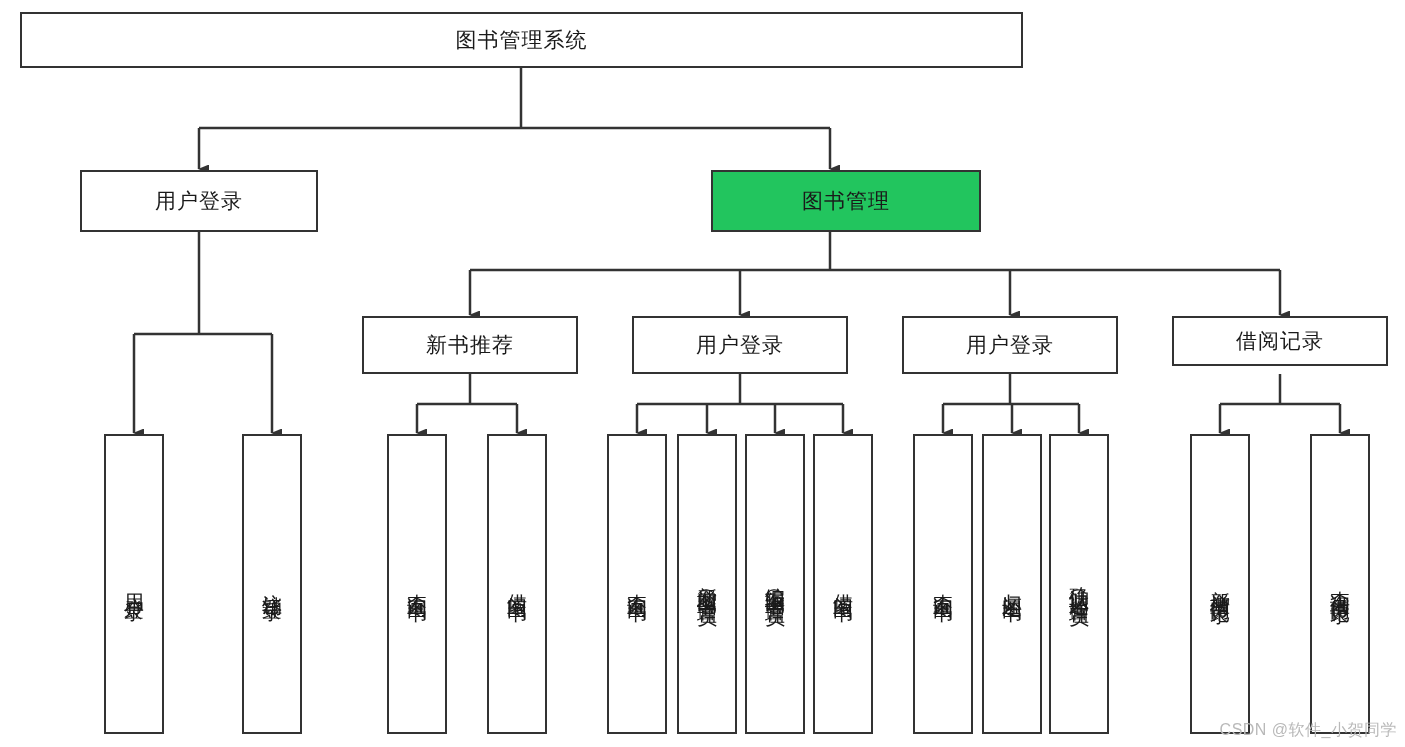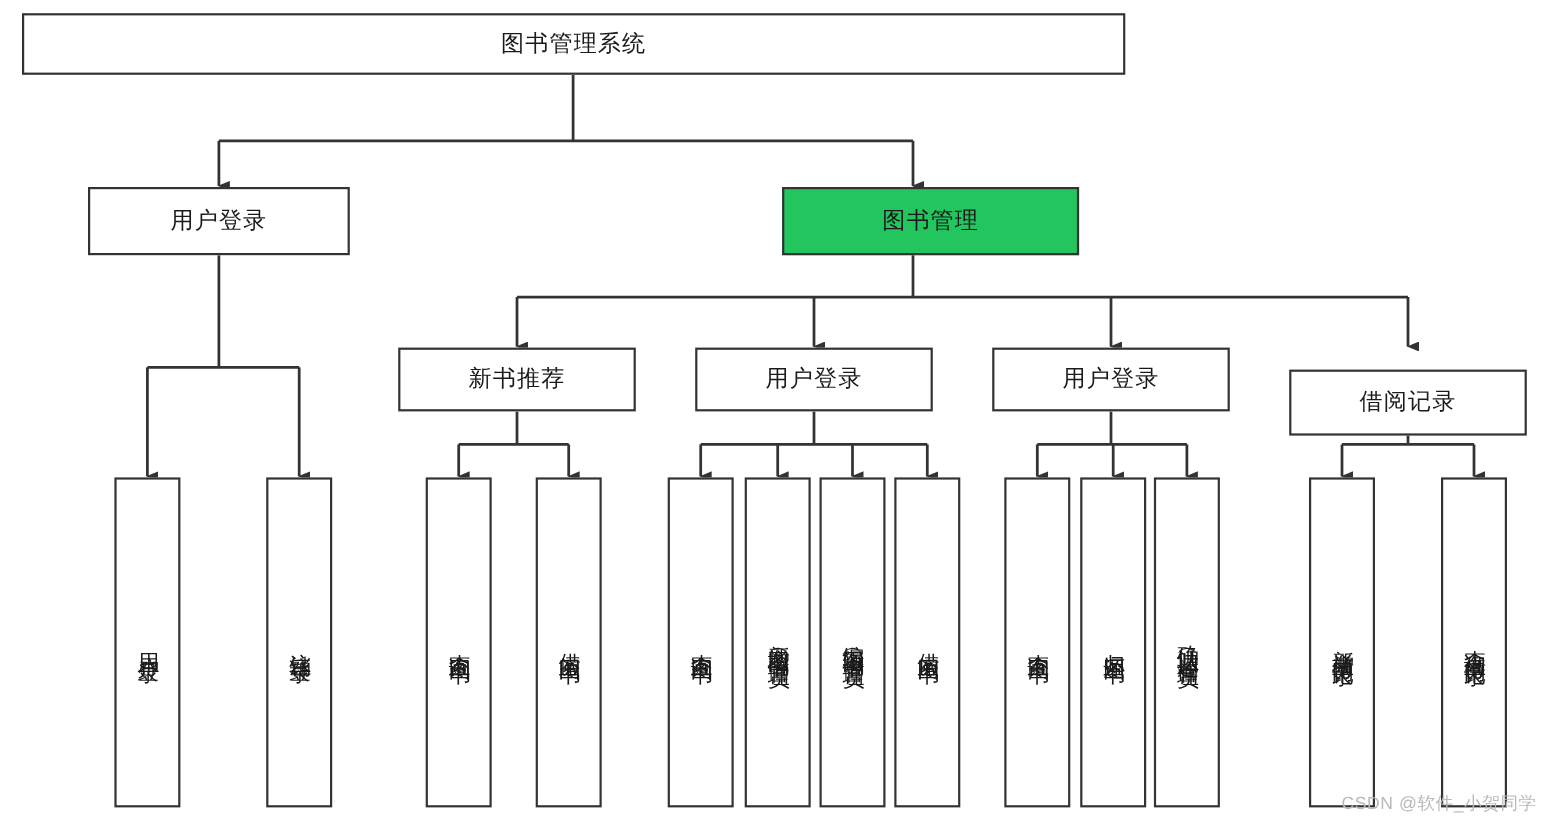--- a/index.html
+++ b/index.html
@@ -122,21 +122,21 @@
       </div>
       <div class="node-box" style="left: 362px; top: 316px; width: 216px; height: 58px; border-color: rgb(51, 51, 51); background: rgb(255, 255, 255);">
         <span class="node-label" style="color: rgb(26, 26, 26);">新书推荐</span>
       </div>
       <div class="node-box" style="left: 632px; top: 316px; width: 216px; height: 58px; border-color: rgb(51, 51, 51); background: rgb(255, 255, 255);">
         <span class="node-label" style="color: rgb(26, 26, 26);">用户登录</span>
       </div>
       <div class="node-box" style="left: 902px; top: 316px; width: 216px; height: 58px; border-color: rgb(51, 51, 51); background: rgb(255, 255, 255);">
         <span class="node-label" style="color: rgb(26, 26, 26);">用户登录</span>
       </div>
-      <div class="node-box" style="left: 1172px; top: 316px; width: 216px; height: 60px; border-color: rgb(51, 51, 51); background: rgb(255, 255, 255); margin-top: 20px;">
+      <div class="node-box" style="left: 1172px; top: 316px; width: 216px; height: 50px; border-color: rgb(51, 51, 51); background: rgb(255, 255, 255);">
         <span class="node-label" style="color: rgb(26, 26, 26);">借阅记录</span>
       </div>
       <div class="node-box vertical" style="left: 104px; top: 434px; width: 60px; height: 300px; border-color: rgb(51, 51, 51); background: rgb(255, 255, 255);">
         <span class="node-label" style="color: rgb(26, 26, 26);">用户登录</span>
       </div>
       <div class="node-box vertical" style="left: 242px; top: 434px; width: 60px; height: 300px; border-color: rgb(51, 51, 51); background: rgb(255, 255, 255);">
         <span class="node-label" style="color: rgb(26, 26, 26);">注销登录</span>
       </div>
       <div class="node-box vertical" style="left: 387px; top: 434px; width: 60px; height: 300px; border-color: rgb(51, 51, 51); background: rgb(255, 255, 255);">
         <span class="node-label" style="color: rgb(26, 26, 26);">查询图书</span>

